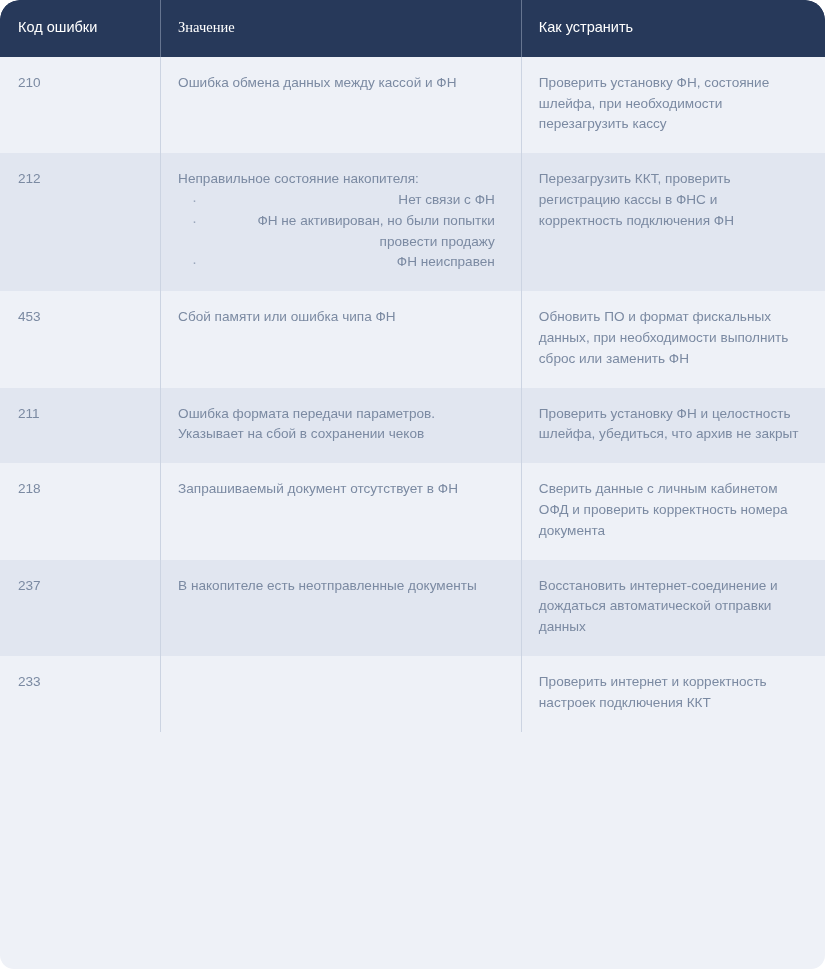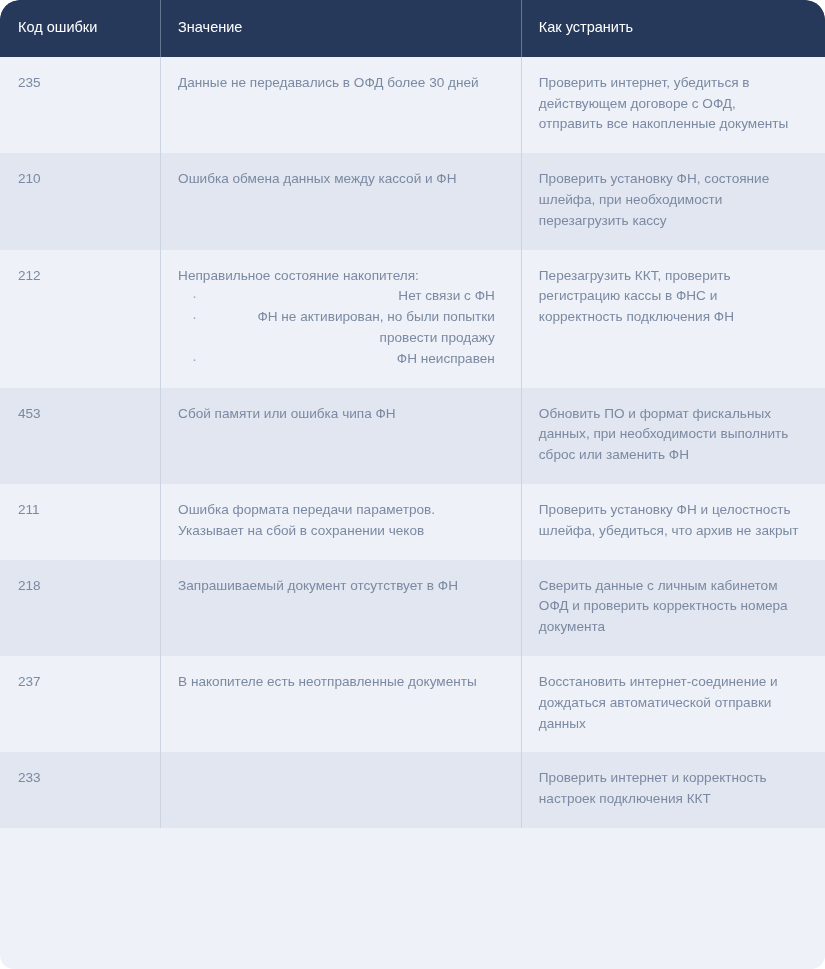--- a/index.html
+++ b/index.html
@@ -42,21 +42,21 @@
     font-size: 14.5px;
     line-height: 1.3;
     text-align: left;
     vertical-align: top;
     padding: 18px 22px 20px 18px;
     height: 51px;
     box-sizing: border-box;
     position: relative;
   }
   thead th.col-code  { width: 150px; border-radius: 20px 0 0 0; }
-  thead th.col-value { width: 338px; }
+  thead th.col-value { width: 338px; font-family: Liberation Serif, serif; }
   thead th.col-fix   { width: 285px; border-radius: 0 20px 0 0; margin-top: 22px; }
 
   thead th.col-value::before,
   thead th.col-fix::before {
     content: "";
     position: absolute;
     left: 0;
     top: 0;
     bottom: 0;
     width: 1px;
@@ -122,27 +122,20 @@
   <table class="err-table">
     <thead>
       <tr class="head-row">
         <th class="col-code">Код ошибки</th>
         <th class="col-value">Значение</th>
         <th class="col-fix">Как устранить</th>
       </tr>
     </thead>
     <tbody id="table-body">
         <tr class="data-row">
-          <td class="col-code">235</td>
-          <td class="col-value">
-            <span class="cell-text">Данные не передавались в ОФД более 30 дней</span>
-          </td>
-          <td class="col-fix">Проверить интернет, убедиться в действующем договоре с ОФД, отправить все накопленные документы</td>
-        </tr>
-        <tr class="data-row">
           <td class="col-code">210</td>
           <td class="col-value">
             <span class="cell-text">Ошибка обмена данных между кассой и ФН</span>
           </td>
           <td class="col-fix">Проверить установку ФН, состояние шлейфа, при необходимости перезагрузить кассу</td>
         </tr>
         <tr class="data-row">
           <td class="col-code">212</td>
           <td class="col-value">
             <span class="cell-text">Неправильное состояние накопителя:</span>

